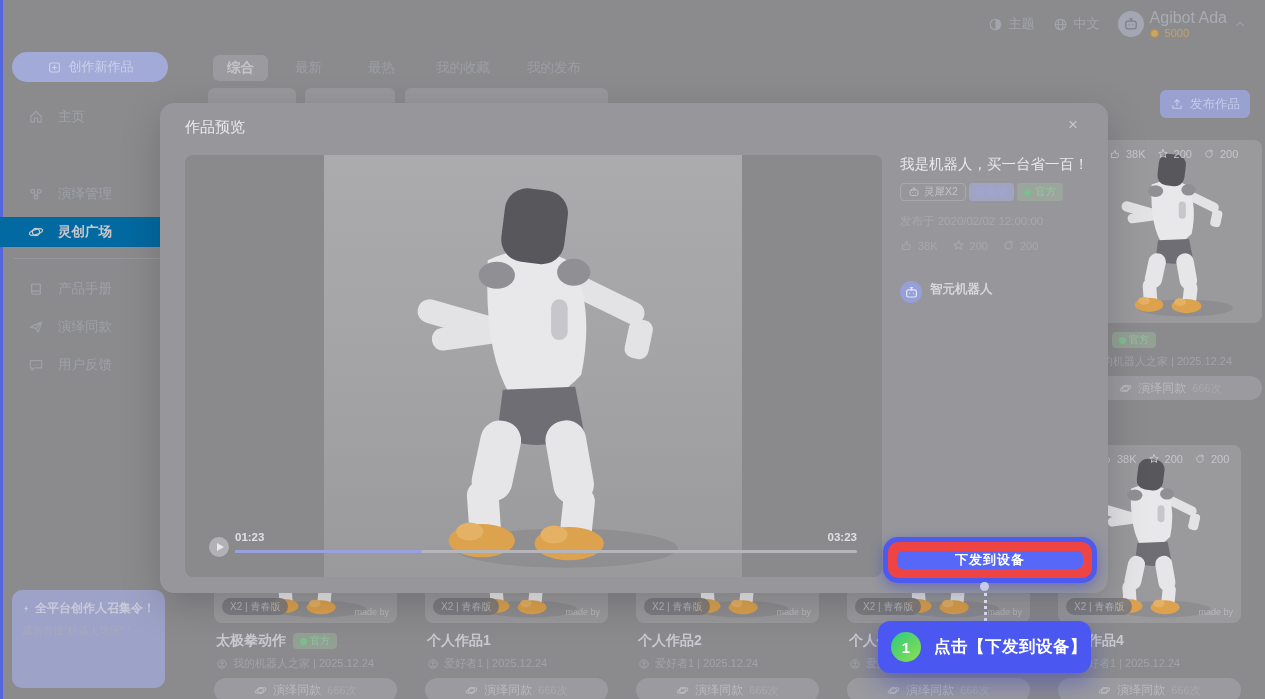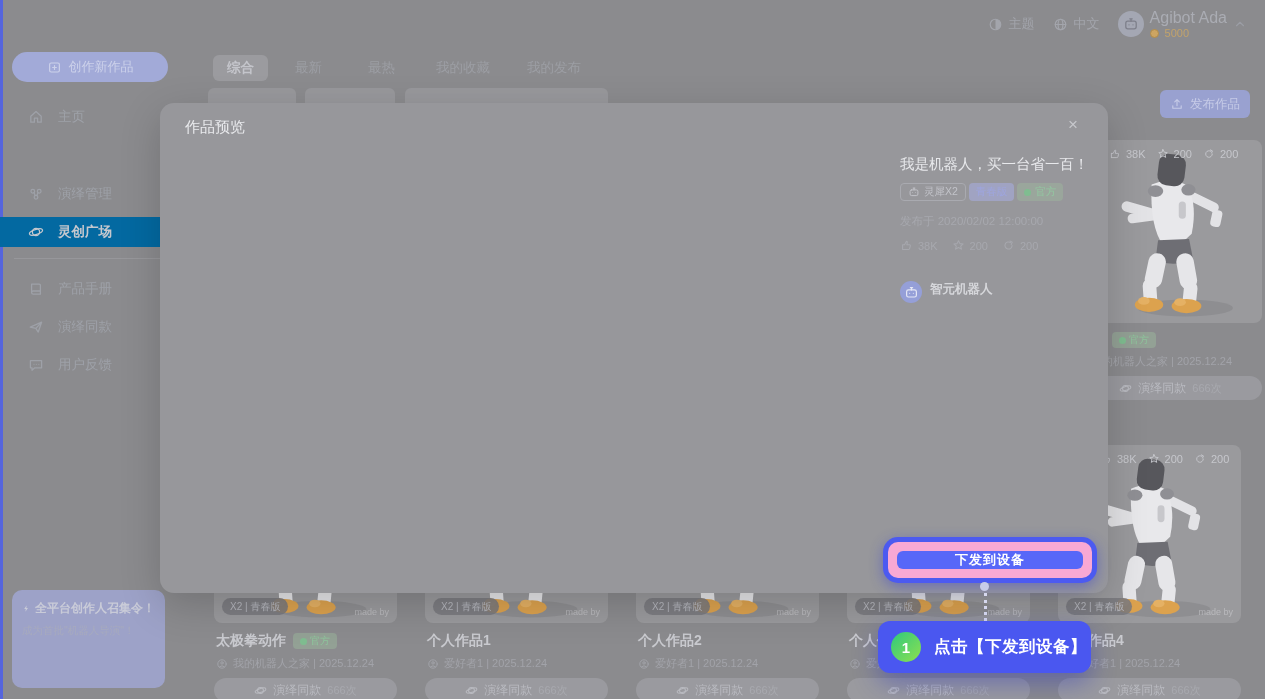--- a/index.html
+++ b/index.html
@@ -76,21 +76,21 @@
   .tag.edition { background:#a0a3c2; color:#9ea5de; }
   .tag.official { background:#9aa69c; color:#93c6a1; }
   .pub-date { margin-top:13px; color:#a7a8ae; font-size:11.5px; }
   .work-stats { margin-top:10px; color:#a7a8ae; }
   .author-row { margin-top:29px; display:flex; gap:8px; }
   .author-ava { width:22px; height:22px; border-radius:50%; background:#959fd8; color:#e6e8f5; display:flex; align-items:center; justify-content:center; }
   .author-name { color:#d6d7db; font-size:12.5px; font-weight:bold; }
 
   
   .hl-ring { left:883px; top:537px; width:214px; height:46px; border-radius:15px; background:#4c5af0; z-index:30; box-shadow:0 4px 14px rgba(50,60,210,.45); }
-  .hl-black { position:absolute; left:5px; top:5px; right:5px; bottom:5px; border-radius:10px; background:#f9a8d4; }
+  .hl-black { position:absolute; left:5px; top:5px; right:5px; bottom:5px; border-radius:10px; background:#ef4444; }
   .deploy-btn { position:absolute; left:9px; top:9px; right:9px; bottom:9px; border-radius:6px; background:#5767f8; color:#ffffff; font-size:13px; font-weight:bold; display:flex; align-items:center; justify-content:center; cursor:pointer; letter-spacing:1px; }
   .conn-dot { left:980px; top:582px; width:9px; height:9px; border-radius:50%; background:#c8cbe8; z-index:30; }
   .conn-line { left:983.5px; top:593px; width:0; height:28px; border-left:3px dotted #d6d8ee; z-index:30; }
   .tooltip { left:878px; top:621px; width:213px; height:52px; border-radius:12px; background:#4a57f0; z-index:31; display:flex; align-items:center; padding-left:13px; gap:13px; box-shadow:0 10px 24px rgba(35,45,190,.4); }
   .step-circle { width:30px; height:30px; border-radius:50%; background:linear-gradient(135deg,#2ec97e,#8ee04f); color:#fff; font-size:15px; font-weight:bold; display:flex; align-items:center; justify-content:center; }
   .tooltip-text { color:#fff; font-size:16.5px; font-weight:bold; letter-spacing:.5px; white-space:nowrap; }
 </style>
 </head>
 <body>
 
@@ -481,20 +481,35 @@
           <use href="#sym-planet"></use>
         </svg>
       <span>演绎同款</span>
       <span class="act-count">666次</span>
     </div>
   </div>
 
   <div class="abs modal">
     <div class="modal-title">作品预览</div>
     <div class="modal-close">×</div>
+    <div class="preview">
+      <div class="video">
+        <svg class="bot" width="310" height="392">
+            <use href="#sym-robot"></use>
+          </svg>
+      </div>
+      <div class="play-btn">
+          <div class="play-tri"></div>
+        </div>
+      <div class="t-cur">01:23</div>
+      <div class="t-tot">03:23</div>
+      <div class="track">
+          <div class="track-fill" style="width: 30%;"></div>
+        </div>
+    </div>
     <div class="mpanel">
       <div class="work-title">我是机器人，买一台省一百！</div>
       <div class="tags-row">
         <span class="tag model">
           <svg class="ic" width="12" height="12">
               <use href="#sym-robothead"></use>
             </svg>
           <span>灵犀X2</span>
         </span>
         <span class="tag edition">青春版</span>

